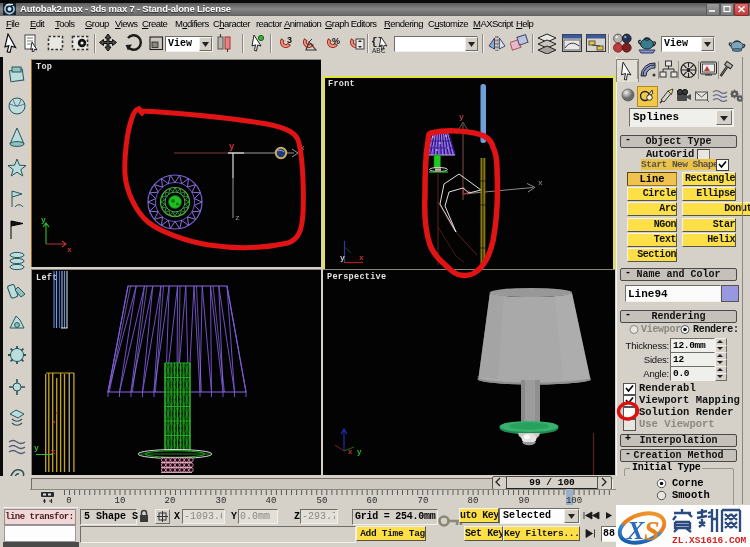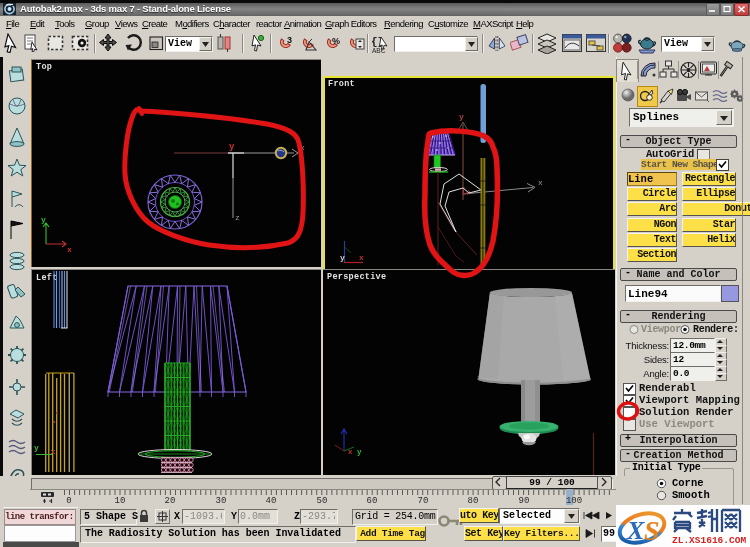--- a/index.html
+++ b/index.html
@@ -509,21 +509,21 @@
       <div class="abs mono" style="left:9px;top:77px;font-size:10px;font-weight:bold;">-</div>
       <div class="abs mono" style="left:30px;top:91px;font-size:10.5px;letter-spacing:-0.3px;font-weight:bold;color:#111;">AutoGrid</div>
       <div class="abs" style="left:81px;top:92px;width:11px;height:10px;background:#e8e6e0;border:1px solid #777;border-top-color:#444;border-left-color:#444;"></div>
       <div class="abs" style="left:25px;top:102px;width:76px;height:11px;background:#e8c24a;"></div>
       <div class="abs mono" style="left:25px;top:102px;font-size:9.5px;letter-spacing:-0.55px;font-weight:bold;color:#5a5248;white-space:nowrap;">Start New Shape</div>
       <div class="abs" style="left:100px;top:102px;width:11px;height:10px;background:#fff;border:1px solid #444;">
         <svg width="11" height="10">
           <path d="M2 4 L4.5 7 L9 1.5" fill="none" stroke="#000" stroke-width="1.6"></path>
         </svg>
       </div>
-      <div class="abs mono" style="left:11px;top:115px;width:48px;height:12px;background:#f0c34e;border:1px solid #9a7a20;border-top-color:#5a4a10;border-left-color:#5a4a10;font-size:10.5px;font-weight:bold;text-align:left;line-height:12px;">Line</div>
+      <div class="abs mono" style="left:11px;top:115px;width:48px;height:12px;background:#f0c34e;border:1px solid #9a7a20;border-top-color:#5a4a10;border-left-color:#5a4a10;font-size:10.5px;font-weight:bold;text-align:center;line-height:12px;">Line</div>
       <div class="pbtn abs" style="left:66px;top:115px;width:52px;height:12px;line-height:12px;">Rectangle</div>
       <div class="pbtn abs" style="left:11px;top:130px;width:48px;height:12px;line-height:12px;">Circle</div>
       <div class="pbtn abs" style="left:66px;top:130px;width:52px;height:12px;line-height:12px;">Ellipse</div>
       <div class="pbtn abs" style="left:11px;top:145px;width:48px;height:12px;line-height:12px;">Arc</div>
       <div class="pbtn abs" style="left:66px;top:145px;width:52px;height:12px;line-height:12px;padding-left:17px;">Donut</div>
       <div class="pbtn abs" style="left:11px;top:161px;width:48px;height:12px;line-height:12px;">NGon</div>
       <div class="pbtn abs" style="left:66px;top:161px;width:52px;height:12px;line-height:12px;">Star</div>
       <div class="pbtn abs" style="left:11px;top:176px;width:48px;height:12px;line-height:12px;">Text</div>
       <div class="pbtn abs" style="left:66px;top:176px;width:52px;height:12px;line-height:12px;">Helix</div>
       <div class="pbtn abs" style="left:11px;top:191px;width:48px;height:12px;line-height:12px;">Section</div>
@@ -662,47 +662,46 @@
       <div class="abs mono" style="left:174px;top:35px;font-size:10px;font-weight:bold;">X:</div>
       <div class="sunk abs" style="left:182px;top:33px;width:41px;height:13px;background:#e2dfd8;"></div>
       <div class="abs mono" style="left:184px;top:35px;font-size:10px;color:#8a8880;white-space:nowrap;overflow:hidden;width:38px;">-1093.60</div>
       <div class="abs mono" style="left:231px;top:35px;font-size:10px;font-weight:bold;">Y:</div>
       <div class="sunk abs" style="left:238px;top:33px;width:38px;height:13px;background:#e2dfd8;"></div>
       <div class="abs mono" style="left:240px;top:35px;font-size:10px;color:#8a8880;white-space:nowrap;overflow:hidden;width:35px;">0.0mm</div>
       <div class="abs mono" style="left:294px;top:35px;font-size:10px;font-weight:bold;">Z:</div>
       <div class="sunk abs" style="left:300px;top:33px;width:36px;height:13px;background:#e2dfd8;"></div>
       <div class="abs mono" style="left:302px;top:35px;font-size:10px;color:#8a8880;white-space:nowrap;overflow:hidden;width:33px;">-293.78</div>
       <div class="sunk abs" style="left:352px;top:33px;width:84px;height:14px;background:#d5d1c9;"></div>
-      <div class="abs mono" style="left:355px;top:35px;font-size:10px;letter-spacing:-0.25px;font-weight:normal;white-space:nowrap;">Grid = 254.0mm</div>
+      <div class="abs mono" style="left:355px;top:35px;font-size:10px;letter-spacing:-0.25px;font-weight:bold;white-space:nowrap;">Grid = 254.0mm</div>
       <svg class="abs" style="left:438px;top:36px;" width="26" height="18">
         <circle cx="6" cy="9" r="4.5" fill="none" stroke="#8a8874" stroke-width="2.6"></circle>
         <path d="M10 9 H24 M19 9 V13 M23 9 V13" stroke="#8a8874" stroke-width="2.6"></path>
       </svg>
       <div class="pbtn abs" style="left:459px;top:32px;width:38px;height:13px;line-height:13px;font-size:10px;">uto Key</div>
       <div class="sunk abs" style="left:499px;top:32px;width:79px;height:14px;background:#fdfdfd;"></div>
       <div class="abs mono" style="left:503px;top:34px;font-size:10px;font-weight:bold;">Selected</div>
       <div class="raised abs" style="left:564px;top:33px;width:13px;height:12px;">
         <svg width="13" height="12">
           <path d="M3 4 L10 4 L6.5 9 Z" fill="#222"></path>
         </svg>
       </div>
       <svg class="abs" style="left:582px;top:34px;" width="34" height="11">
         <path d="M2 2 V9 M10 2 L3.5 5.5 L10 9 Z M17 2 L10.5 5.5 L17 9 Z" fill="#1a1a1a" stroke="#1a1a1a" stroke-width="0.8"></path>
         <path d="M24 2 L30 5.5 L24 9 Z" fill="#1a1a1a"></path>
       </svg>
       <div class="sunk abs" style="left:80px;top:50px;width:274px;height:15px;background:#d5d1c9;"></div>
-      <div class="abs mono" style="left:85px;top:52px;font-size:10px;letter-spacing:-0.05px;font-weight:bold;white-space:nowrap;">The Radiosity Solution has been Invalidated</div>
       <div class="pbtn abs" style="left:356px;top:50px;width:68px;height:13px;line-height:13px;font-size:9.5px;letter-spacing:-0.3px;">Add Time Tag</div>
       <div class="pbtn abs" style="left:464px;top:50px;width:37px;height:13px;line-height:13px;font-size:10px;">Set Key</div>
       <div class="pbtn abs" style="left:503px;top:50px;width:75px;height:13px;line-height:13px;font-size:9.5px;letter-spacing:-0.3px;">Key Filters...</div>
       <svg class="abs" style="left:584px;top:52px;" width="16" height="11">
         <path d="M2 1.5 L8.5 5.5 L2 9.5 Z M10.5 1.5 V9.5" fill="#1a1a1a" stroke="#1a1a1a" stroke-width="0.8"></path>
       </svg>
       <div class="sunk abs" style="left:601px;top:50px;width:15px;height:14px;background:#fdfdfd;"></div>
-      <div class="abs mono" style="left:603px;top:52px;font-size:10px;font-weight:bold;">99</div>
+      <div class="abs mono" style="left:603px;top:52px;font-size:10px;font-weight:bold;">88</div>
       <svg class="abs" style="left:40px;top:15px;" width="16" height="13">
         <rect x="1" y="1" width="13" height="5" rx="1" fill="#2a2a2a"></rect>
         <rect x="3" y="2.5" width="3" height="2" fill="#ddd"></rect>
         <rect x="8" y="2.5" width="3" height="2" fill="#ddd"></rect>
         <path d="M3 10 h3 m3 0 h3 M4.5 8 v4 M11.5 8 v4" stroke="#2a2a2a" stroke-width="1.2"></path>
       </svg>
     </div>
 
 <div id="watermark" class="abs" style="left:616px;top:505px;width:134px;height:42px;background:#fdfdfd;overflow:hidden;z-index:60;">
       <svg style="position:absolute;left:0;top:0;" width="134" height="42" viewBox="0 0 134 42">

